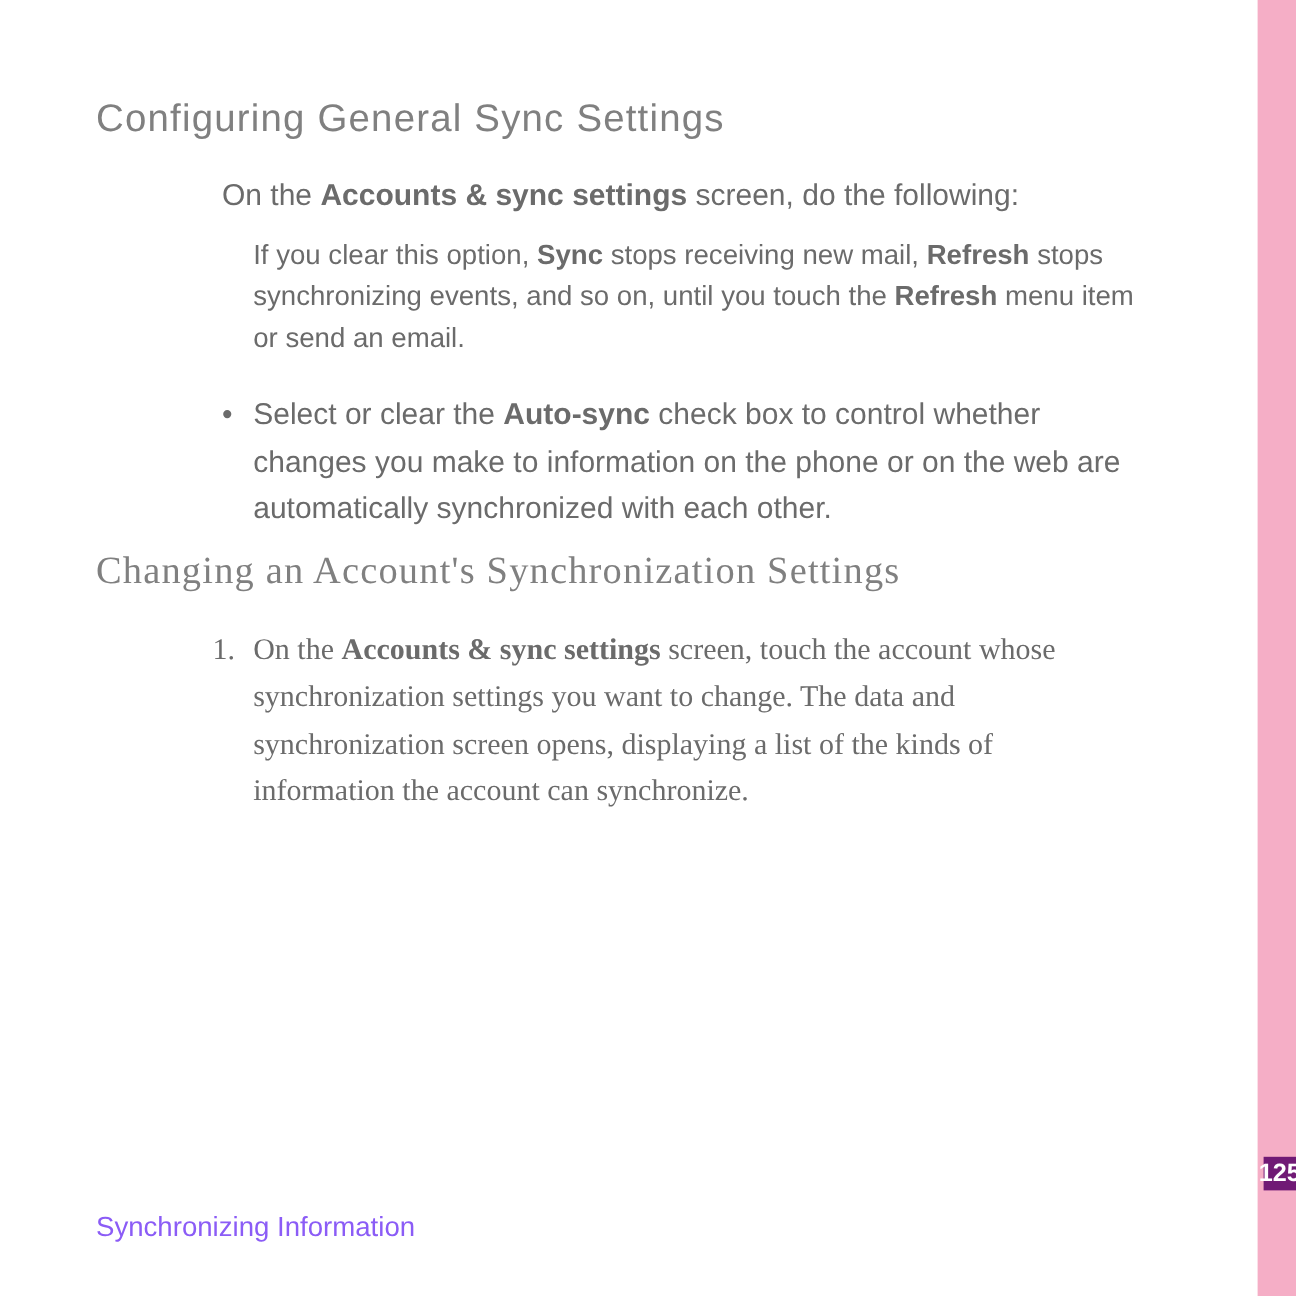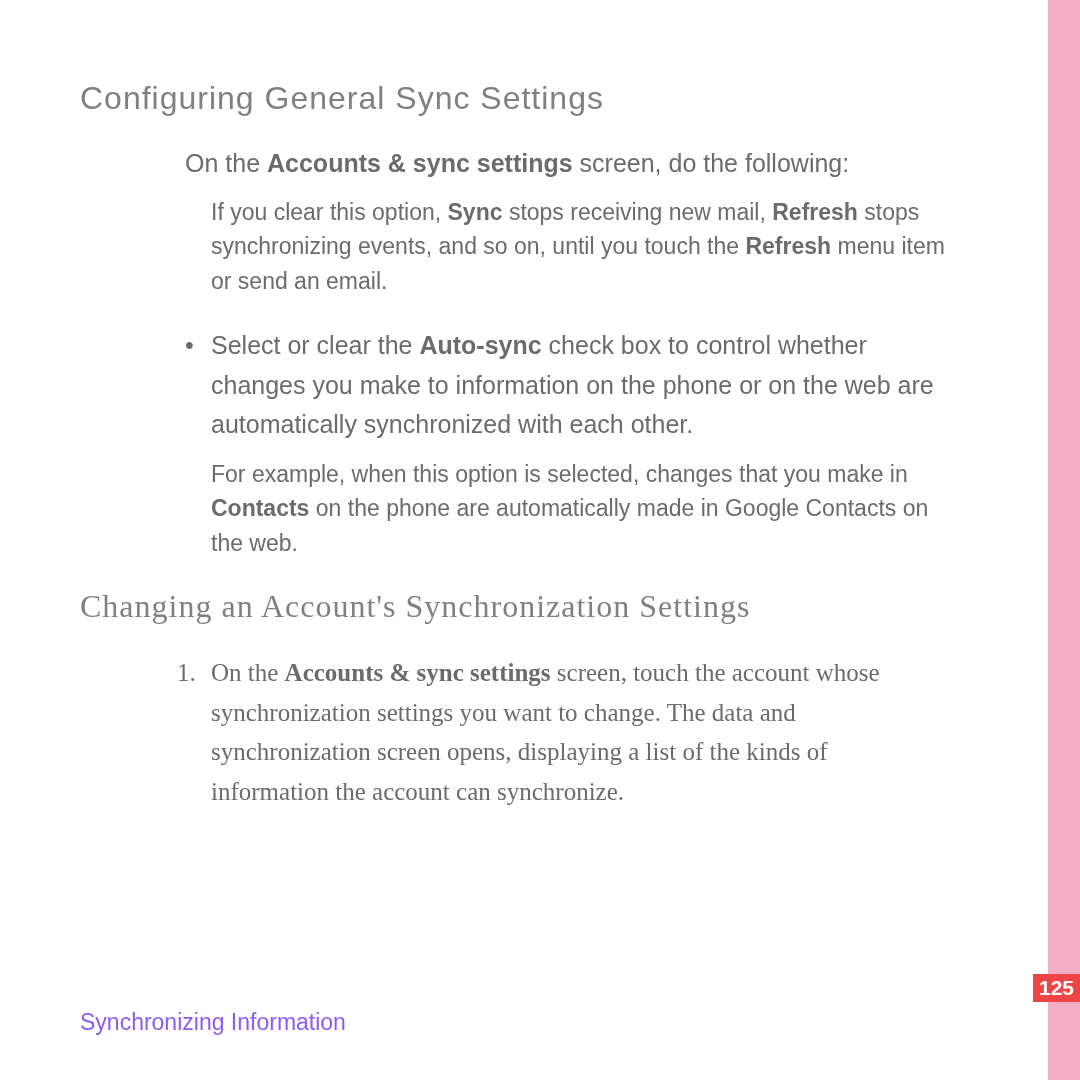--- a/index.html
+++ b/index.html
@@ -19,24 +19,24 @@
       position: absolute;
       right: 0;
       top: 0;
       width: 32px;
       height: 1080px;
       background: #f5aec6;
     }
     .page-number {
       position: absolute;
       right: 0;
-      bottom: 78px;
-      width: 47px;
+      bottom: 88px;
+      width: 27px;
       height: 28px;
-      background: #ef4444;
+      background: #701a75;
       color: #ffffff;
       font-weight: bold;
       font-size: 21px;
       display: flex;
       align-items: center;
       justify-content: center;
     }
     .content {
       padding: 80px 60px 50px 80px;
       width: 1010px;
@@ -123,23 +123,20 @@
 
 
   <p class="sub-note">
     <span>If you clear this option, </span><b>Sync</b><span> stops receiving new mail, </span><b>Refresh</b><span> stops synchronizing events, and so on, until you touch the </span><b>Refresh</b><span> menu item or send an email.</span>
   </p>
 
   <div class="bullet-item">
     <span>Select or clear the </span><b>Auto-sync</b><span> check box to control whether changes you make to information on the phone or on the web are automatically synchronized with each other.</span>
   </div>
 
-  <p class="sub-note">
-    <span>For example, when this option is selected, changes that you make in </span><b>Contacts</b><span> on the phone are automatically made in Google Contacts on the web.</span>
-  </p>
 
   <div class="section-2">
     <h2>Changing an Account's Synchronization Settings</h2>
 
     <div class="numbered-item">
       <span class="num">1.</span>
       <span>On the </span><b>Accounts &amp; sync settings</b><span> screen, touch the account whose synchronization settings you want to change. The data and synchronization screen opens, displaying a list of the kinds of information the account can synchronize.</span>
     </div>
   </div>
 

